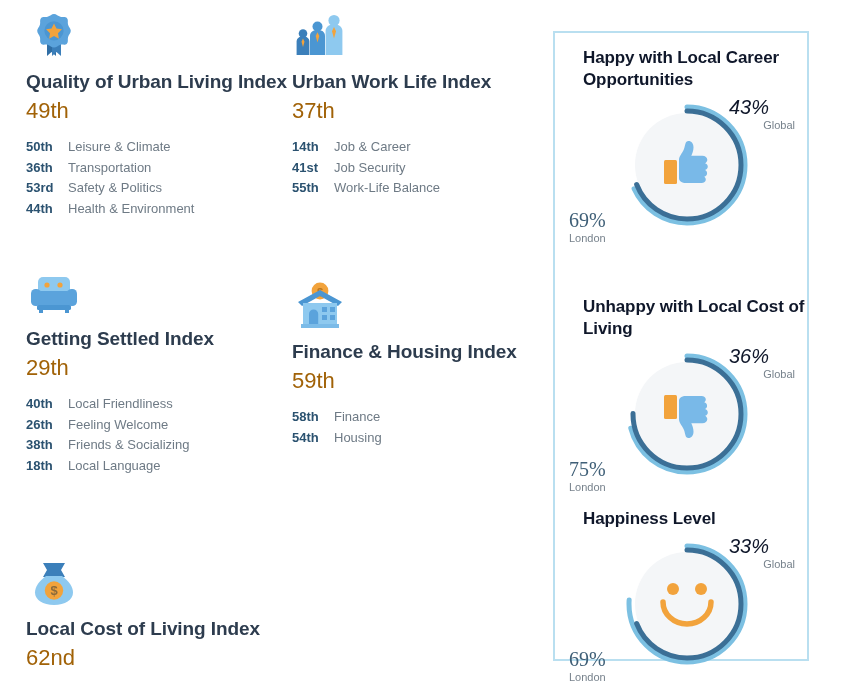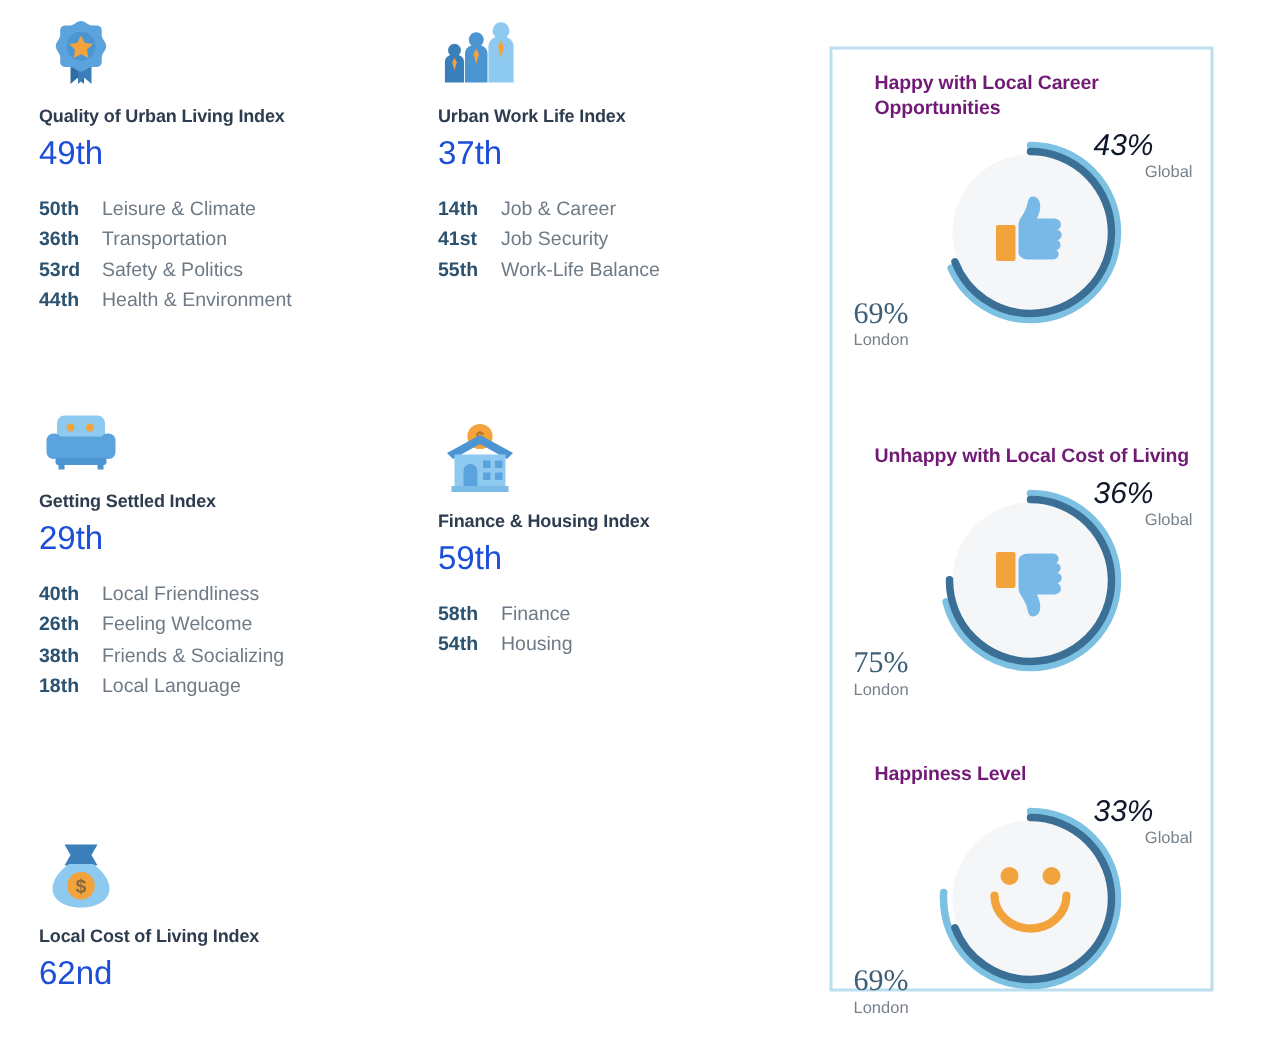--- a/index.html
+++ b/index.html
@@ -36,30 +36,30 @@
   .card-pos-4 { left: 26px; top: 555px; }
 
   .card-icon {
     width: 56px;
     height: 56px;
     margin-bottom: 6px;
   }
   .card-icon svg { display: block; width: 56px; height: 56px; }
 
   .card-title {
-    font-size: 12px;
+    font-size: 19px;
     font-weight: bold;
     color: #2d3c4e;
     letter-spacing: -0.1px;
     line-height: 1.25;
     margin-bottom: 3px;
   }
   .card-rank {
     font-size: 22px;
-    color: #1d4ed8;
+    color: #a16207;
     font-weight: normal;
     line-height: 1.3;
     margin-bottom: 12px;
   }
   .card-sublist { list-style: none; }
   .card-sublist li {
     display: flex;
     align-items: baseline;
     line-height: 1.58;
     font-size: 13px;
@@ -85,23 +85,23 @@
     background: #ffffff;
     padding: 14px 0 10px 0;
   }
   .donut-block {
     position: relative;
     height: 204px;
     padding-left: 28px;
   }
   .donut-block:nth-child(2) { height: 212px; margin-top: 45px; }
   .donut-title {
-    font-size: 13px;
+    font-size: 17px;
     font-weight: bold;
-    color: #701a75;
+    color: #0f172a;
     line-height: 1.3;
     letter-spacing: -0.1px;
   }
   .donut-area {
     position: relative;
     width: 228px;
     height: 160px;
     margin-left: -8px;
   }
   .donut-svg {

